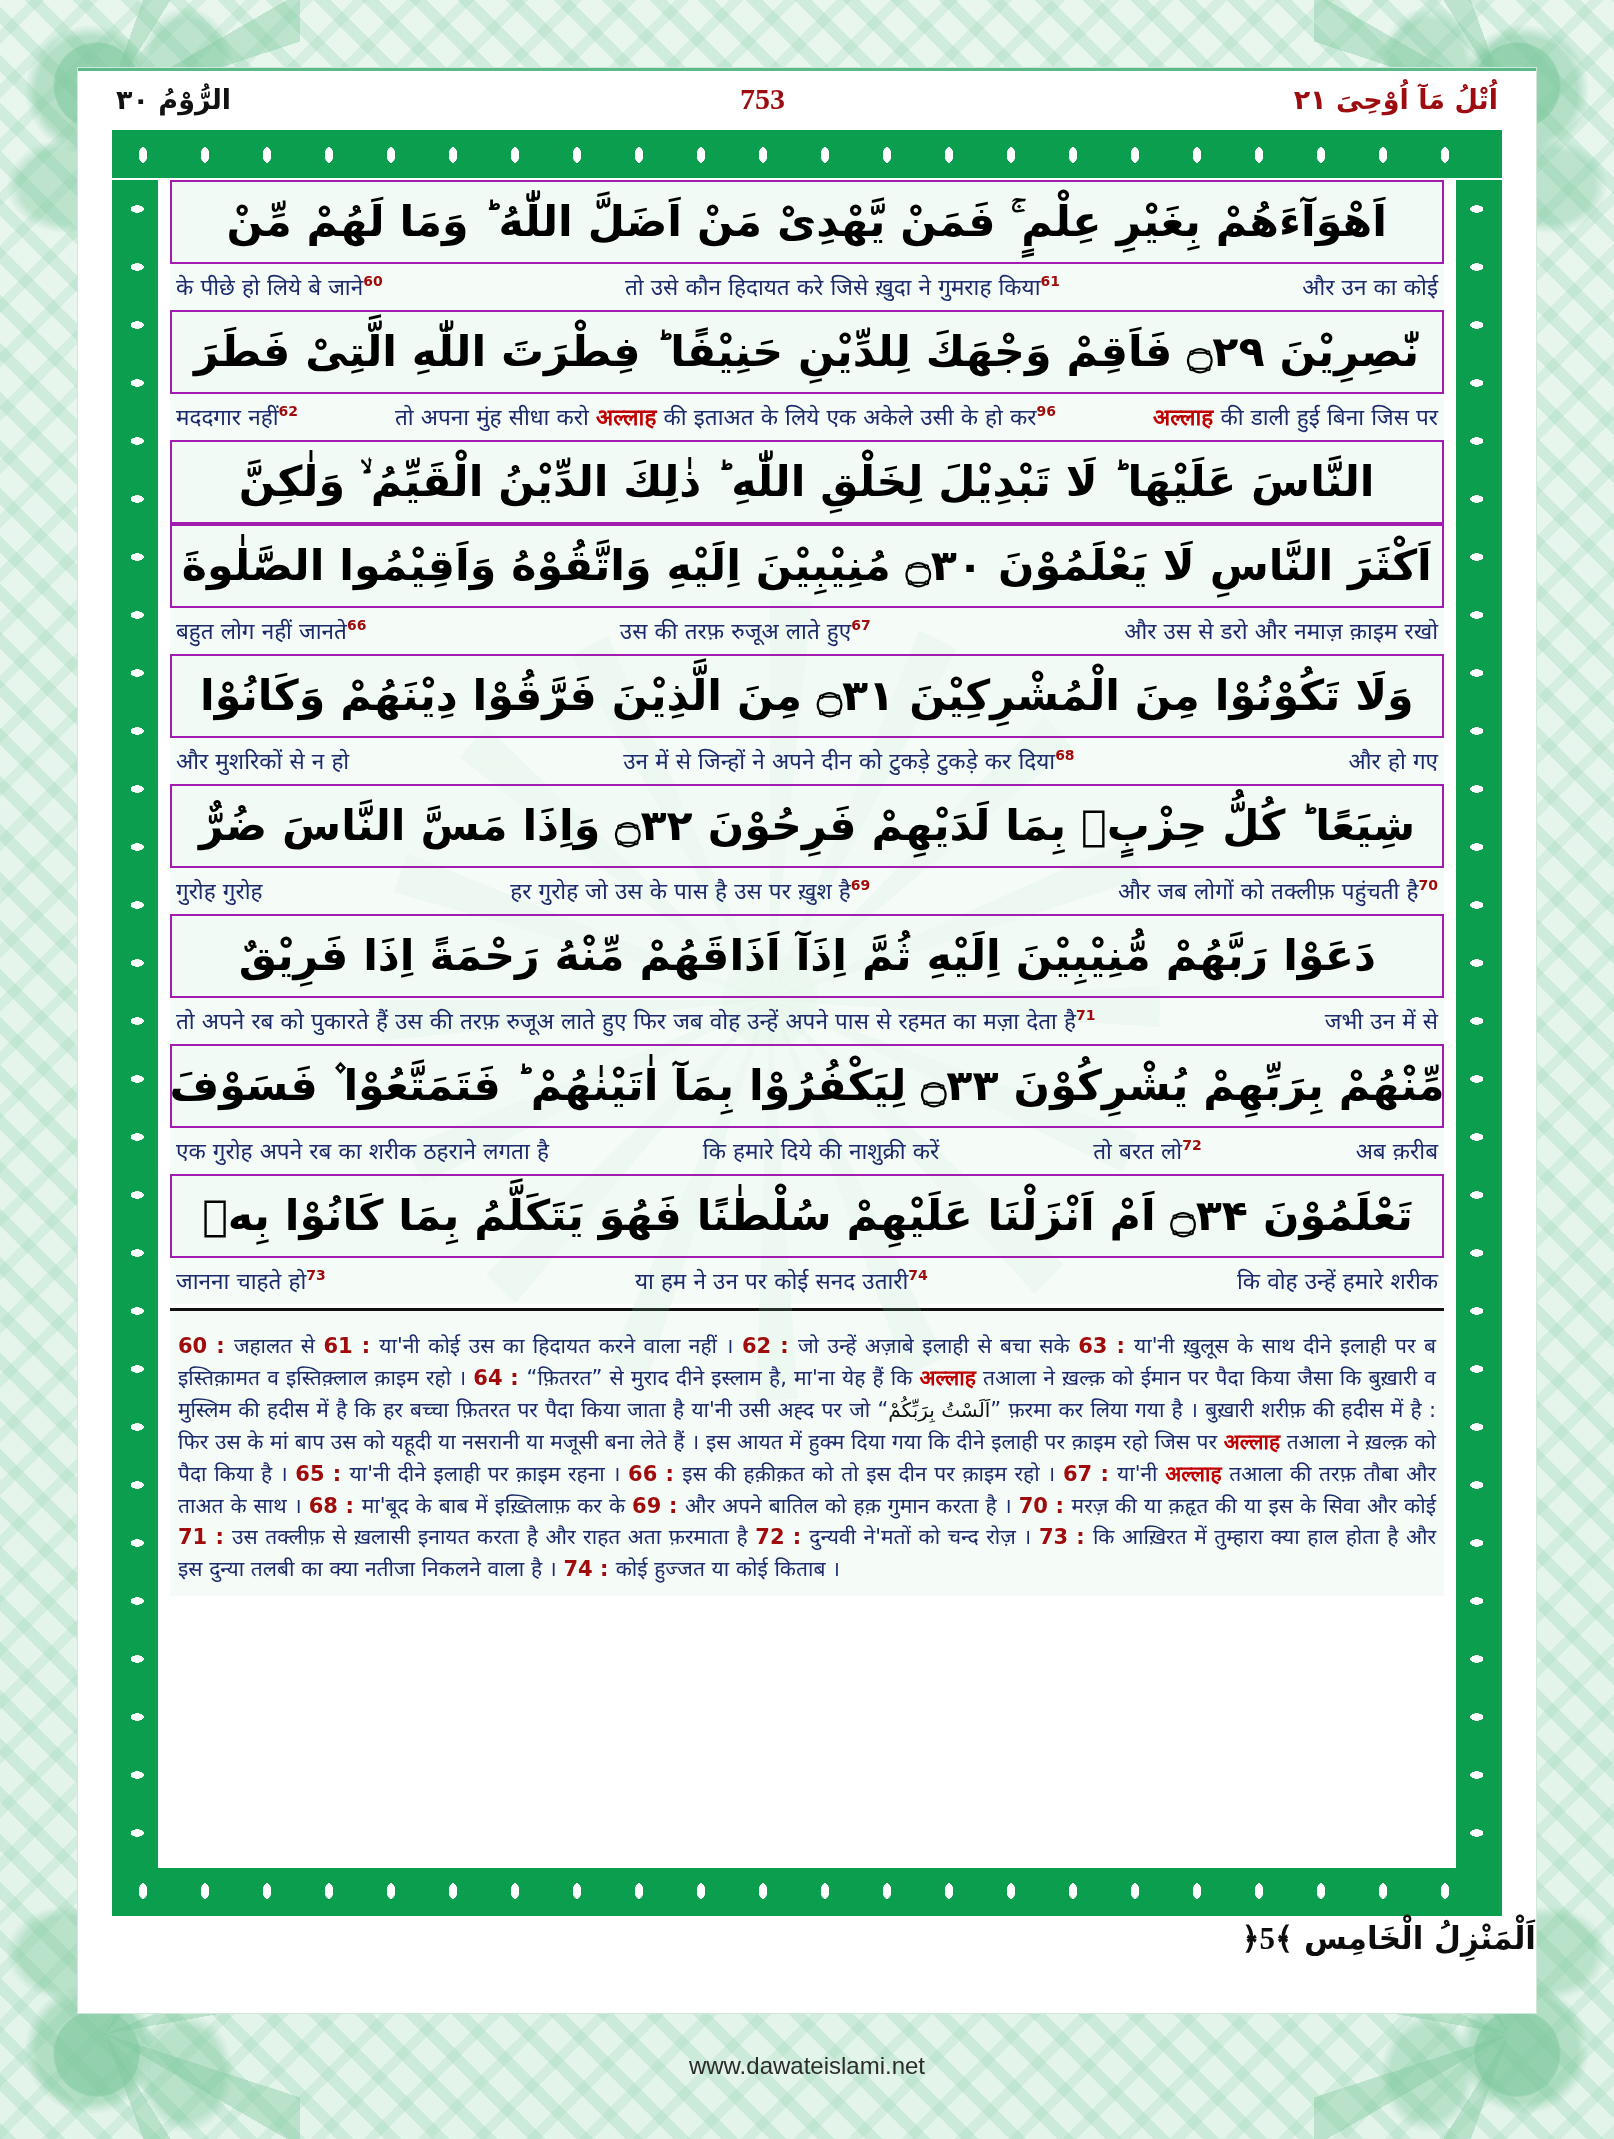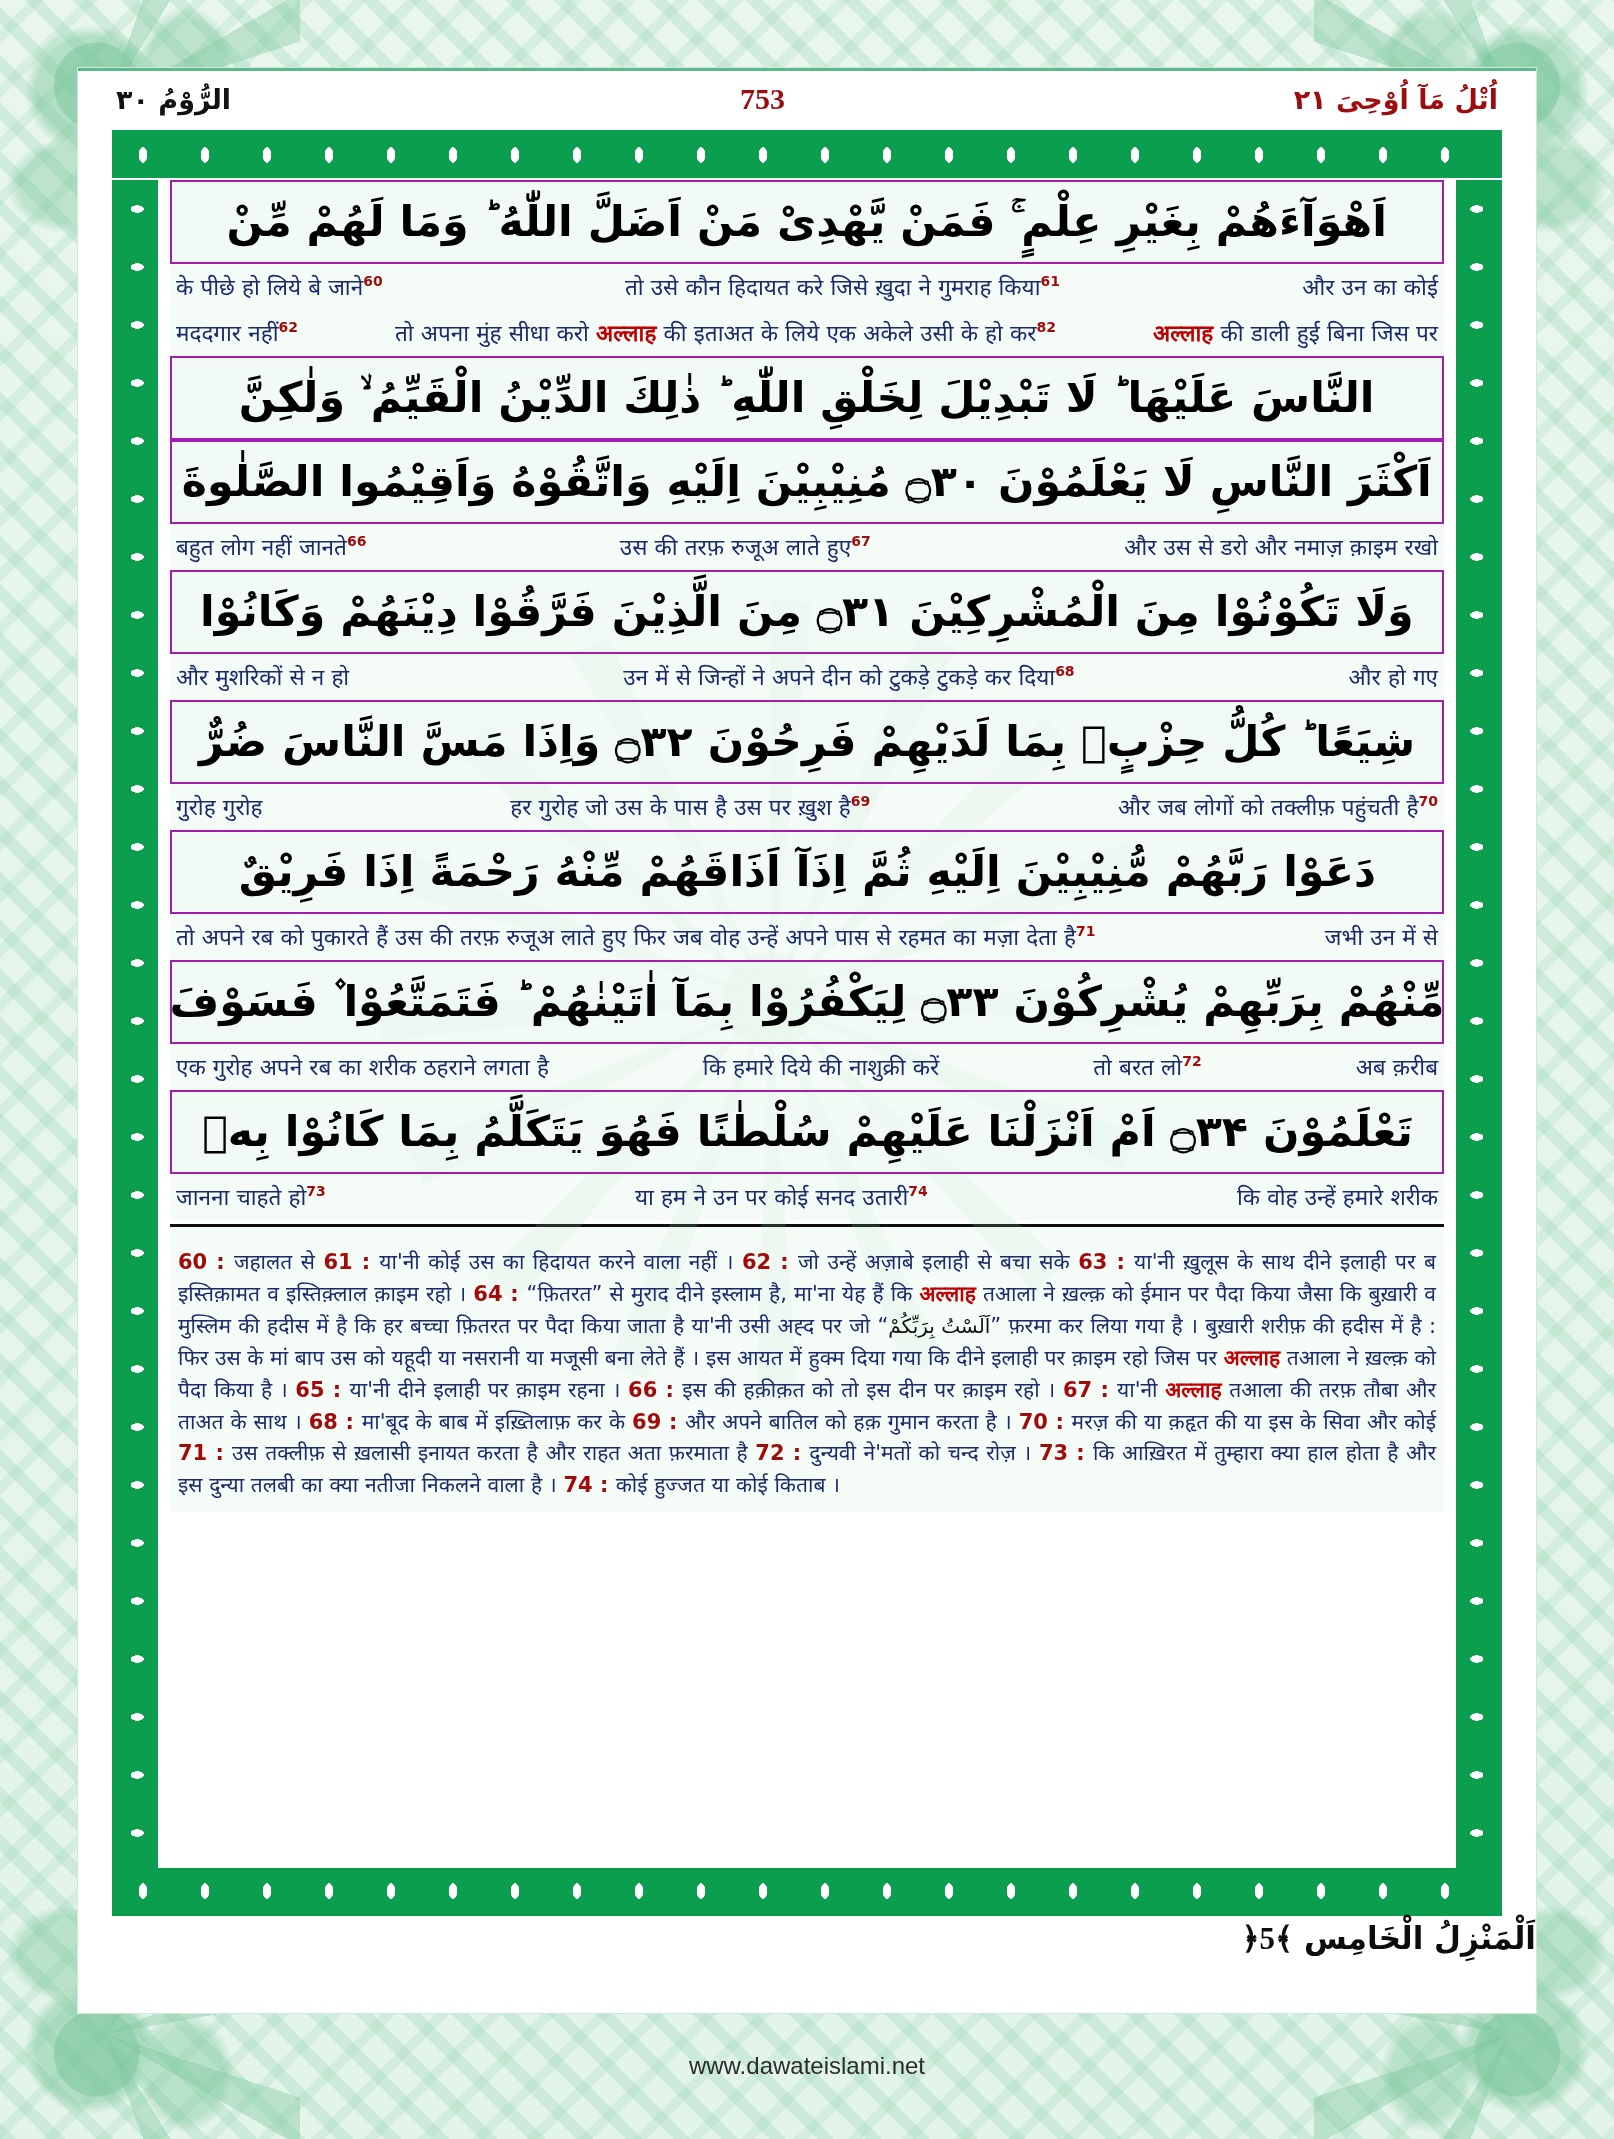--- a/index.html
+++ b/index.html
@@ -241,24 +241,27 @@
           </div>
           <div class="trans-row">
             <div class="hi">
               <span class="seg">के पीछे हो लिये बे जाने<sup class="fn">60</sup></span>
               <span class="seg">तो उसे कौन हिदायत करे जिसे ख़ुदा ने गुमराह किया<sup class="fn">61</sup></span>
               <span class="seg">और उन का कोई</span>
             </div>
           </div>
         </div>
         <div class="ayah-block">
+          <div class="arabic-row">
+            <div class="ar">نّٰصِرِيْنَ ۝۲۹ فَاَقِمْ وَجْهَكَ لِلدِّيْنِ حَنِيْفًا ؕ فِطْرَتَ اللّٰهِ الَّتِىْ فَطَرَ</div>
+          </div>
           <div class="trans-row">
             <div class="hi">
               <span class="seg">मददगार नहीं<sup class="fn">62</sup></span>
-              <span class="seg">तो अपना मुंह सीधा करो <span class="allah">अल्लाह</span> की इताअत के लिये एक अकेले उसी के हो कर<sup class="fn">82</sup></span>
+              <span class="seg">तो अपना मुंह सीधा करो <span class="allah">अल्लाह</span> की इताअत के लिये एक अकेले उसी के हो कर<sup class="fn">96</sup></span>
               <span class="seg"><span class="allah">अल्लाह</span> की डाली हुई बिना जिस पर</span>
             </div>
           </div>
         </div>
         <div class="ayah-block">
           <div class="arabic-row">
             <div class="ar">النَّاسَ عَلَيْهَا ؕ لَا تَبْدِيْلَ لِخَلْقِ اللّٰهِ ؕ ذٰلِكَ الدِّيْنُ الْقَيِّمُ ۙ وَلٰكِنَّ</div>
           </div>
         </div>
         <div class="ayah-block">

